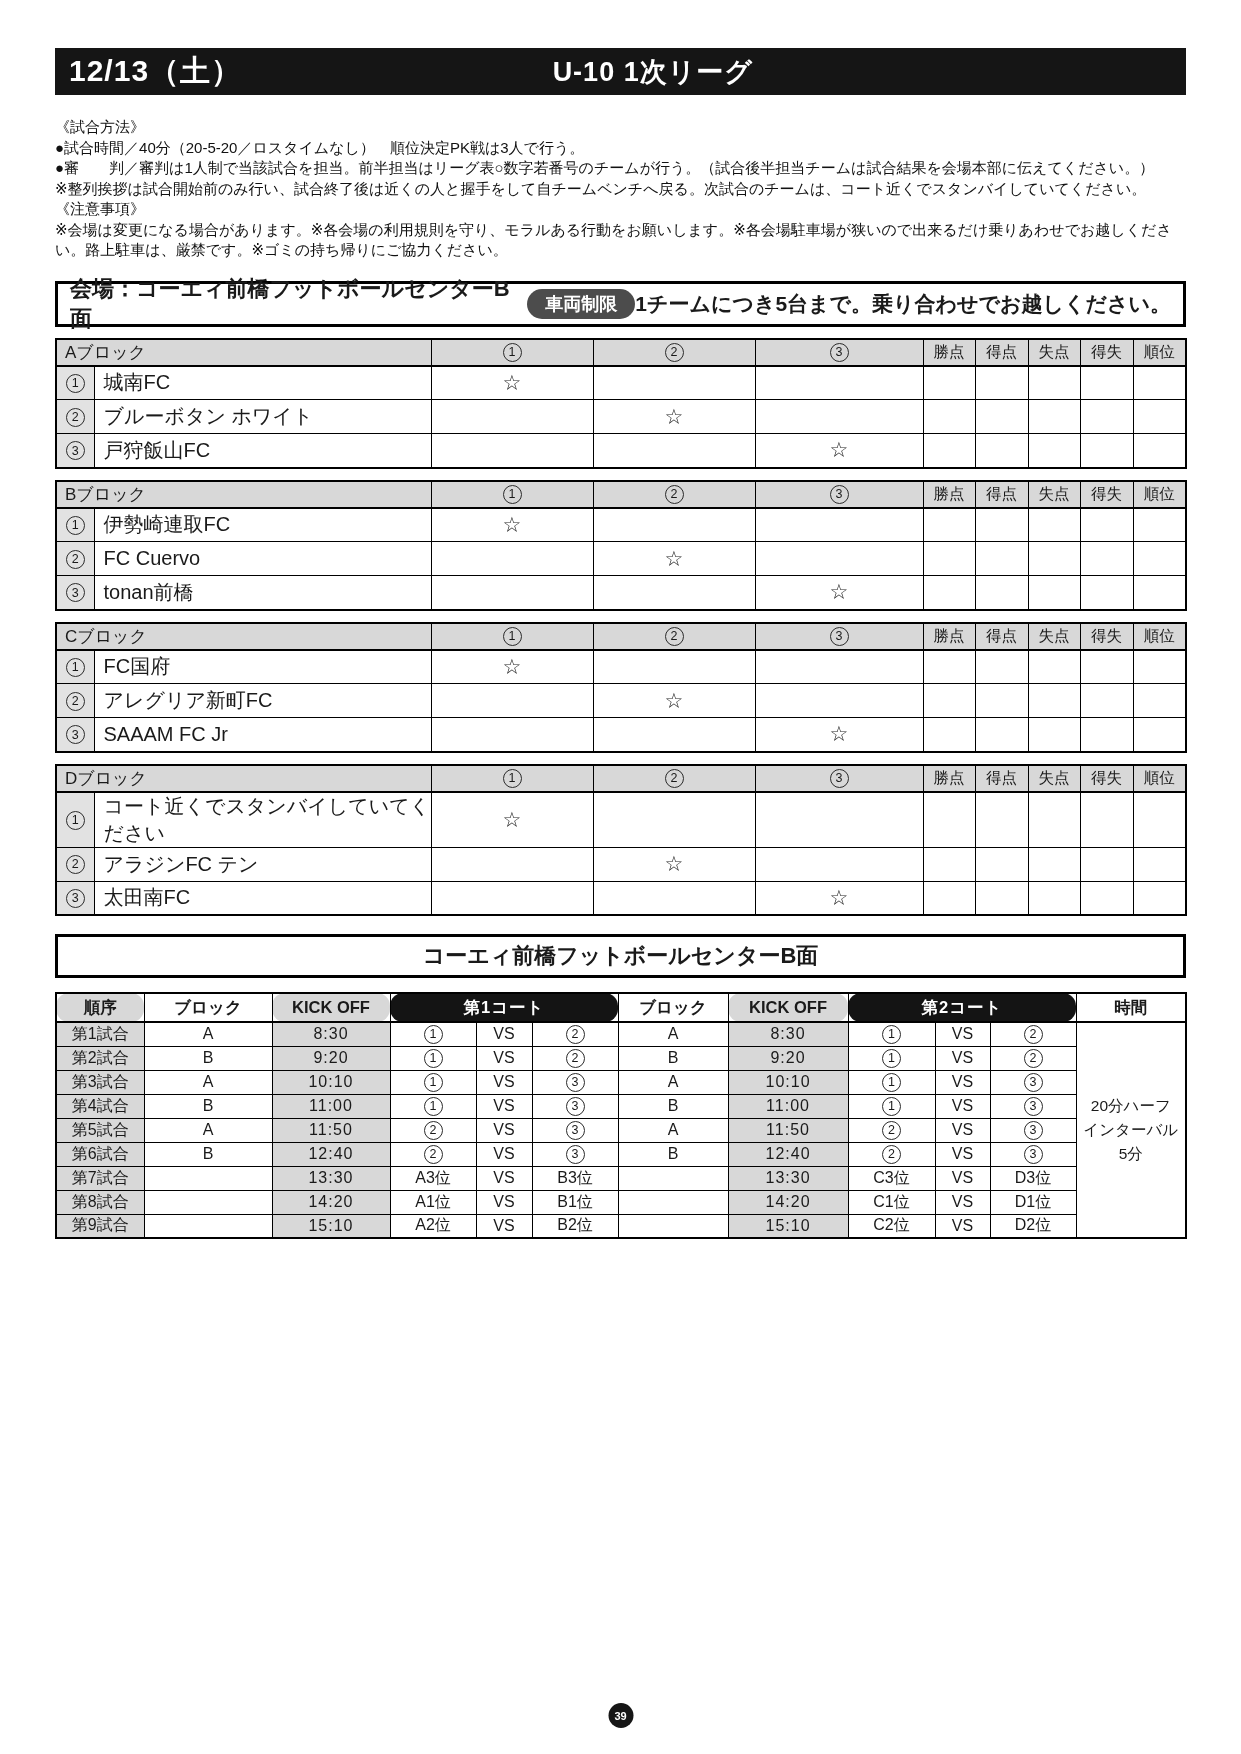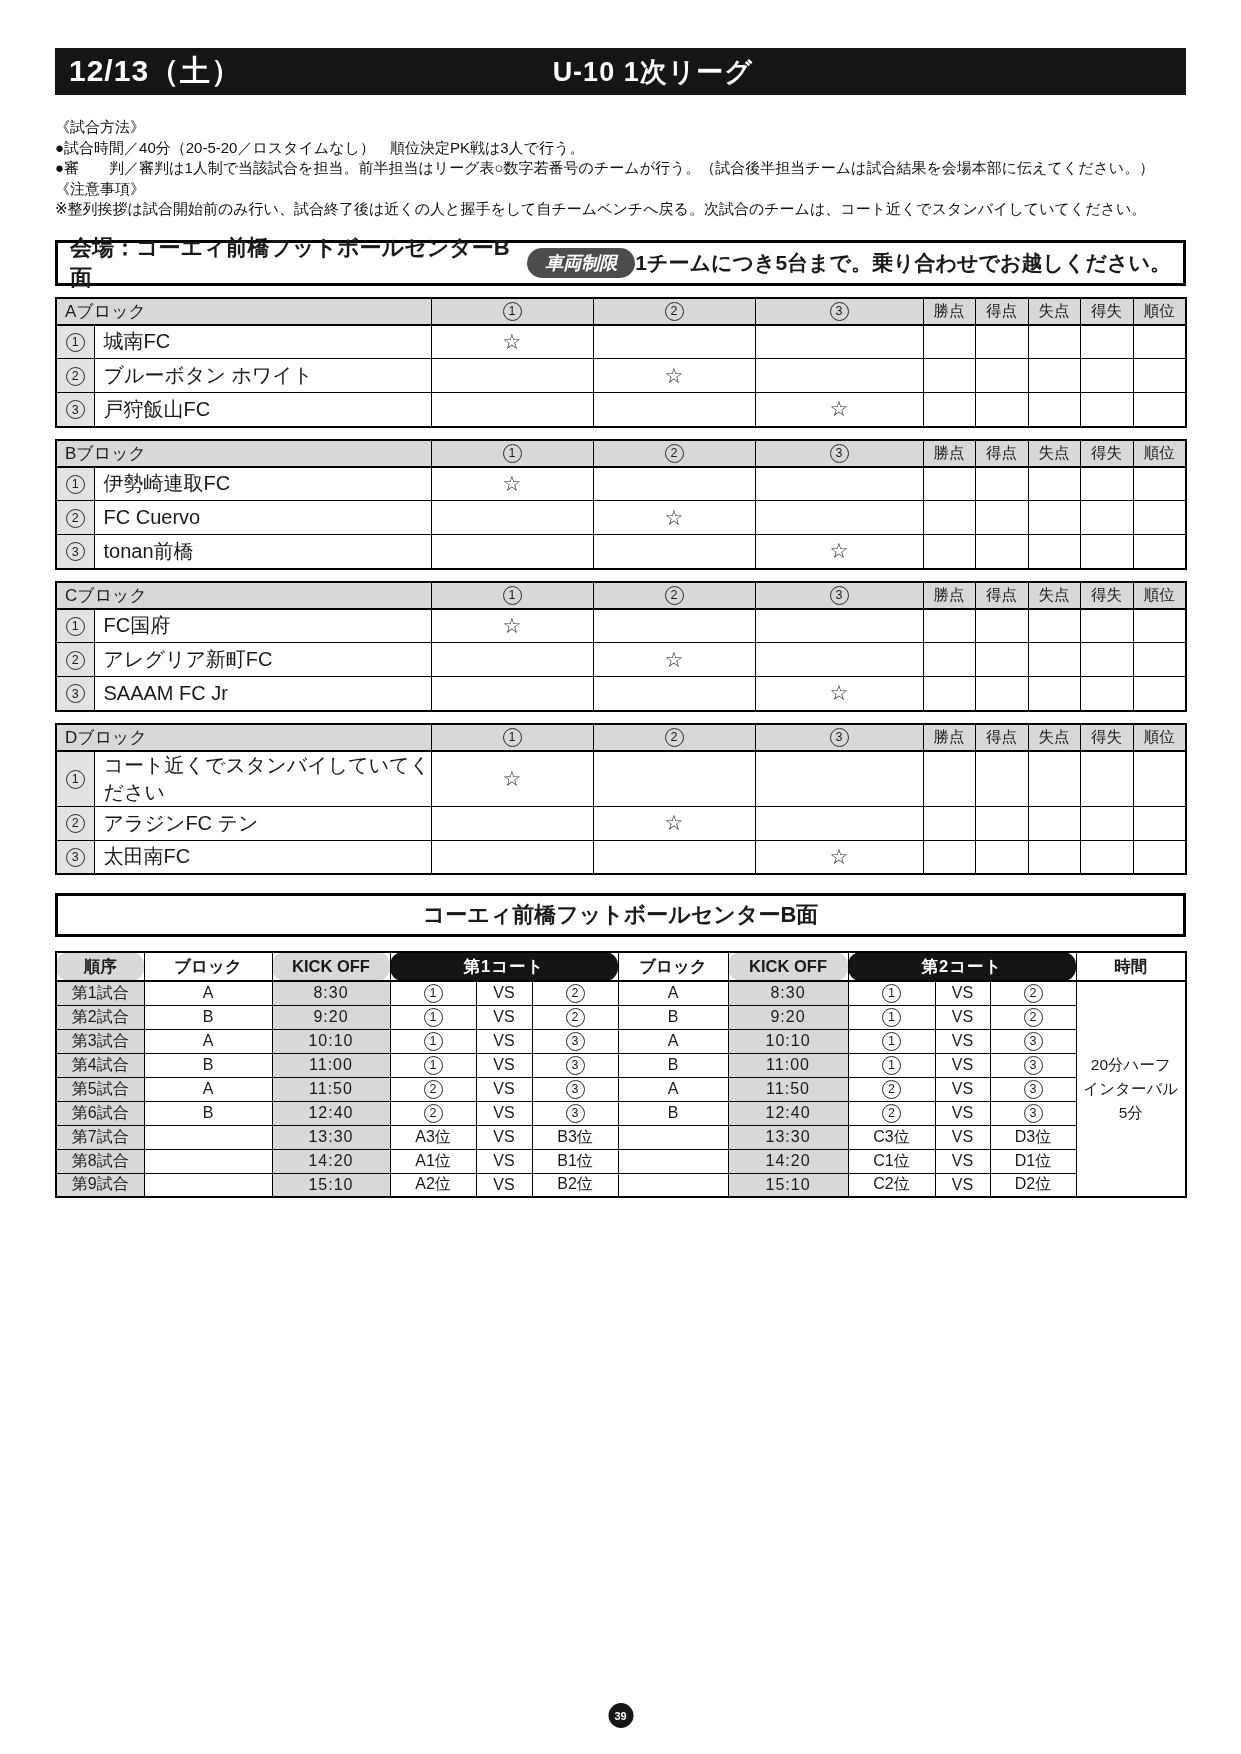--- a/index.html
+++ b/index.html
@@ -29,21 +29,21 @@
 
   
   .venue-box {
     margin-top: 20px; border: 3px solid #000; height: 46px;
     display: flex; align-items: center; padding: 0 12px;
     justify-content: space-between;
   }
   .venue-box .venue-label { font-size: 22px; font-weight: bold; }
   .venue-box .venue-badge {
     background: #4c4c4c; color: #fff; font-size: 18px; font-weight: bold;
-    border-radius: 999px; padding: 3px 18px; white-space: nowrap; font-style: italic;
+    border-radius: 999px; padding: 3px 18px; white-space: nowrap;
   }
   .venue-box .venue-note { font-size: 21px; font-weight: bold; white-space: nowrap; }
 
   
   table { border-collapse: collapse; table-layout: fixed; }
   .block-table { width: 1130px; margin-top: 11px; }
   .block-table td { border: 1px solid #000; text-align: center; font-size: 17px; overflow: hidden; }
   .block-table { border: 2px solid #000; }
   .block-table .bt-head td { background: #d8d8d8; height: 27px; border-bottom: 2px solid #000; }
   .block-table .bt-head .bt-title { text-align: left; padding-left: 8px; font-size: 17px; }
@@ -91,22 +91,23 @@
 
     <div class="titlebar">
       <span class="date">12/13（土）</span>
       <span class="doc-title">U-10 1次リーグ</span>
     </div>
 
     <div class="notes">
       <p>《試合方法》</p>
       <p>●試合時間／40分（20-5-20／ロスタイムなし）　順位決定PK戦は3人で行う。</p>
       <p>●審　　判／審判は1人制で当該試合を担当。前半担当はリーグ表○数字若番号のチームが行う。（試合後半担当チームは試合結果を会場本部に伝えてください。）</p>
+      <p>※整列挨拶は試合開始前のみ行い、試合終了後は近くの人と握手をして自チームベンチへ戻る。次試合のチームは、コート近くでスタンバイしていてください。</p>
       <p>《注意事項》</p>
-      <p>※整列挨拶は試合開始前のみ行い、試合終了後は近くの人と握手をして自チームベンチへ戻る。次試合のチームは、コート近くでスタンバイしていてください。</p>
+      <p>※会場は変更になる場合があります。※各会場の利用規則を守り、モラルある行動をお願いします。※各会場駐車場が狭いので出来るだけ乗りあわせでお越しください。路上駐車は、厳禁です。※ゴミの持ち帰りにご協力ください。</p>
     </div>
 
     <div class="venue-box">
       <span class="venue-label">会場：コーエィ前橋フットボールセンターB面</span>
       <span class="venue-badge">車両制限</span>
       <span class="venue-note">1チームにつき5台まで。乗り合わせでお越しください。</span>
     </div>
 
     <table class="block-table">
       <colgroup>

